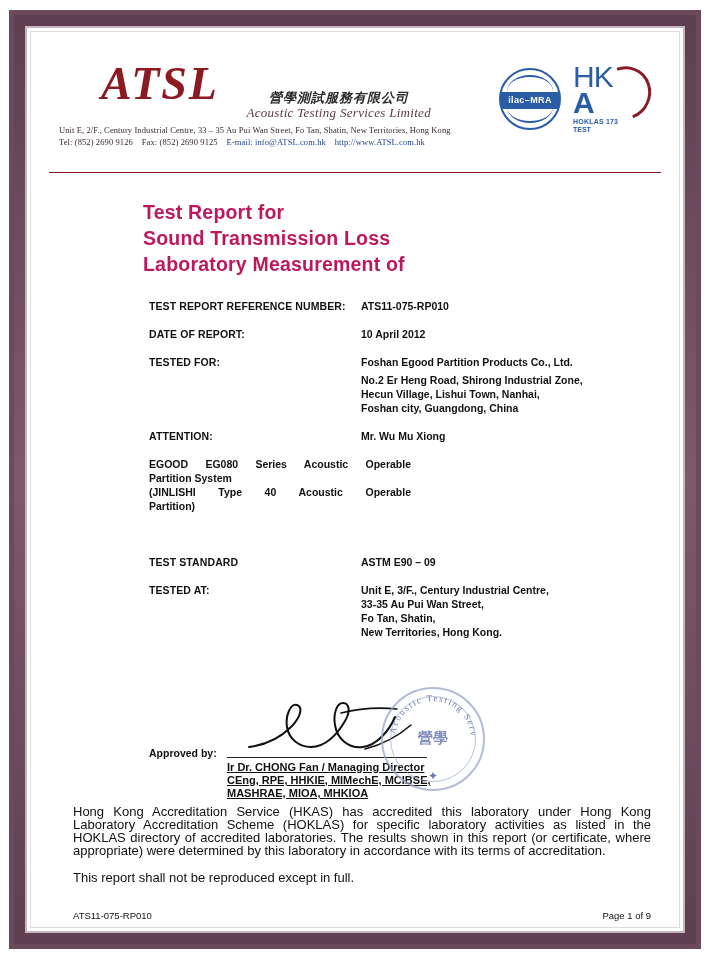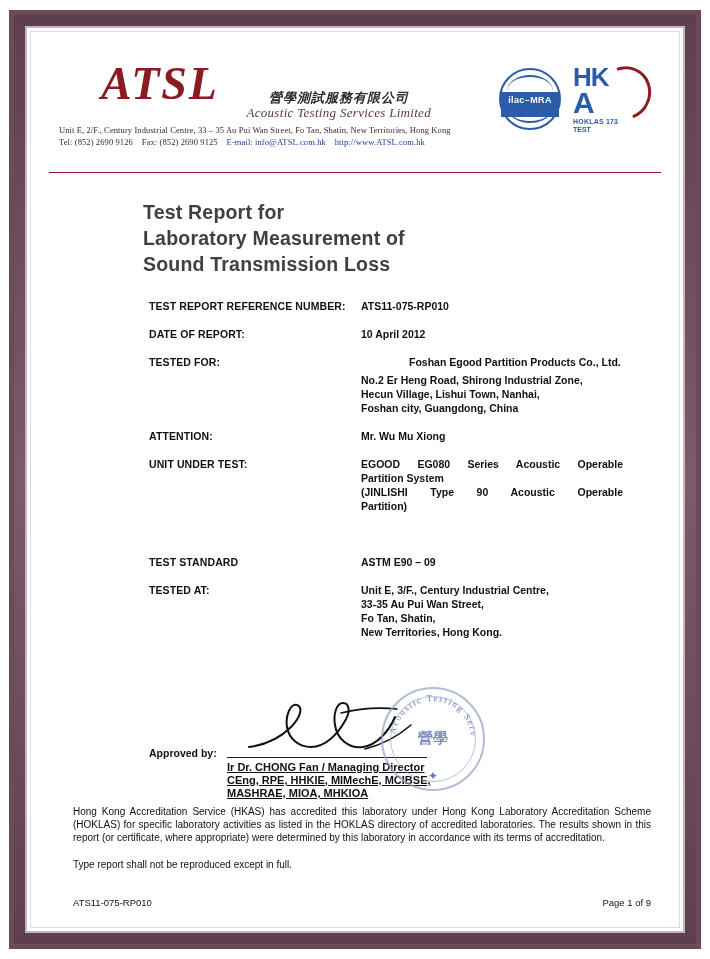--- a/index.html
+++ b/index.html
@@ -130,21 +130,21 @@
     border-radius: 50%;
     border: 2px solid #2a5ca8;
     box-sizing: border-box;
     position: relative;
     background: #fff;
   }
   .ilac .band {
     position: absolute;
     left: 0; right: 0;
     top: 22px;
-    height: 25px;
+    height: 17px;
     background: #2a5ca8;
     color: #fff;
     font-size: 9px;
     font-weight: bold;
     text-align: center;
     line-height: 17px;
     letter-spacing: .4px;
   }
   .ilac .arcs {
     position: absolute;
@@ -163,22 +163,22 @@
 
   .hkas {
     position: absolute;
     right: 8px;
     top: 4px;
     width: 80px;
     height: 74px;
   }
   .hkas .hk {
     font-family: "Liberation Sans", sans-serif;
-    font-size: 26px;
-    font-weight: bold;
+    font-size: 30px;
+    font-weight: normal;
     color: #2a5ca8;
     letter-spacing: -1px;
     line-height: 26px;
   }
   .hkas .as {
     font-family: "Liberation Sans", sans-serif;
     font-size: 30px;
     font-weight: bold;
     color: #2a5ca8;
     line-height: 26px;
@@ -210,36 +210,36 @@
   }
 
   
   .titles {
     margin-top: 26px;
     padding-left: 94px;
   }
   .titles div {
     font-size: 19.5px;
     font-weight: bold;
-    color: #404040;
+    color: #be185d;
     line-height: 26px;
     letter-spacing: .2px;
   }
 
   
   .fields {
     margin-top: 22px;
     padding-left: 100px;
     font-size: 10.5px;
   }
   .row {
     display: flex;
     margin-bottom: 14px;
   }
-  .row.tight { margin-bottom: 4px; gap: 48px; }
+  .row.tight { margin-bottom: 4px; }
   .label {
     width: 212px;
     font-weight: bold;
     color: #111;
     line-height: 14px;
     letter-spacing: .1px;
     flex: 0 0 212px;
   }
   .value {
     flex: 1 1 auto;
@@ -334,21 +334,21 @@
     left: 50%;
     bottom: 8px;
     transform: translateX(-50%);
     color: #6b7bb0;
     font-size: 12px;
   }
 
   
   .para {
     margin: 0 10px 0 24px;
-    font-size: 10px;
+    font-size: 13px;
     line-height: 13px;
     color: #111;
     text-align: justify;
   }
   .para.second { margin-top: 14px; }
   .footer {
     margin: 26px 10px 0 24px;
     display: flex;
     justify-content: space-between;
     font-size: 9.5px;
@@ -397,22 +397,22 @@
             <div class="hk">HK</div>
             <div class="as">A</div>
             <div class="swoosh"></div>
             <div class="lbl">HOKLAS 173</div>
             <div class="lbl2">TEST</div>
           </div>
         </div>
 
         <div class="titles">
           <div>Test Report for</div>
+          <div>Sound Transmission Loss</div>
           <div>Laboratory Measurement of</div>
-          <div>Sound Transmission Loss</div>
         </div>
 
         <div class="fields">
 
           <div class="row">
             <div class="label">TEST REPORT REFERENCE NUMBER:</div>
             <div class="value">ATS11-075-RP010</div>
           </div>
 
           <div class="row">
@@ -433,25 +433,24 @@
               <span class="ln">Foshan city, Guangdong, China</span>
             </div>
           </div>
 
           <div class="row">
             <div class="label">ATTENTION:</div>
             <div class="value">Mr. Wu Mu Xiong</div>
           </div>
 
           <div class="row">
-            <div class="label">UNIT UNDER TEST:</div>
             <div class="value just">
               <span class="ln" style="text-align:justify;text-align-last:justify;">EGOOD EG080 Series Acoustic Operable</span>
               <span class="ln">Partition System</span>
-              <span class="ln" style="text-align:justify;text-align-last:justify;">(JINLISHI Type 90 Acoustic Operable</span>
+              <span class="ln" style="text-align:justify;text-align-last:justify;">(JINLISHI Type 40 Acoustic Operable</span>
               <span class="ln">Partition)</span>
             </div>
           </div>
 
           <div class="gap-lg"></div>
 
           <div class="row">
             <div class="label">TEST STANDARD</div>
             <div class="value">ASTM E90 – 09</div>
           </div>
@@ -496,21 +495,21 @@
               <text font-family="Liberation Serif, serif" font-size="9" fill="#6b7bb0" letter-spacing="1.6">
                 <textPath href="#sealarc" startOffset="4%">Acoustic Testing Services Limited</textPath>
               </text>
             </svg>
             <div class="cn">營學</div>
             <div class="star">✦</div>
           </div>
         </div>
 
         <div class="para">Hong Kong Accreditation Service (HKAS) has accredited this laboratory under Hong Kong Laboratory Accreditation Scheme (HOKLAS) for specific laboratory activities as listed in the HOKLAS directory of accredited laboratories. The results shown in this report (or certificate, where appropriate) were determined by this laboratory in accordance with its terms of accreditation.</div>
-        <div class="para second">Type report shall not be reproduced except in full.</div>
+        <div class="para second">This report shall not be reproduced except in full.</div>
 
         <div class="footer">
           <span>ATS11-075-RP010</span>
           <span>Page 1 of 9</span>
         </div>
 
       </div>
     </div>
   </div>
 </div>

